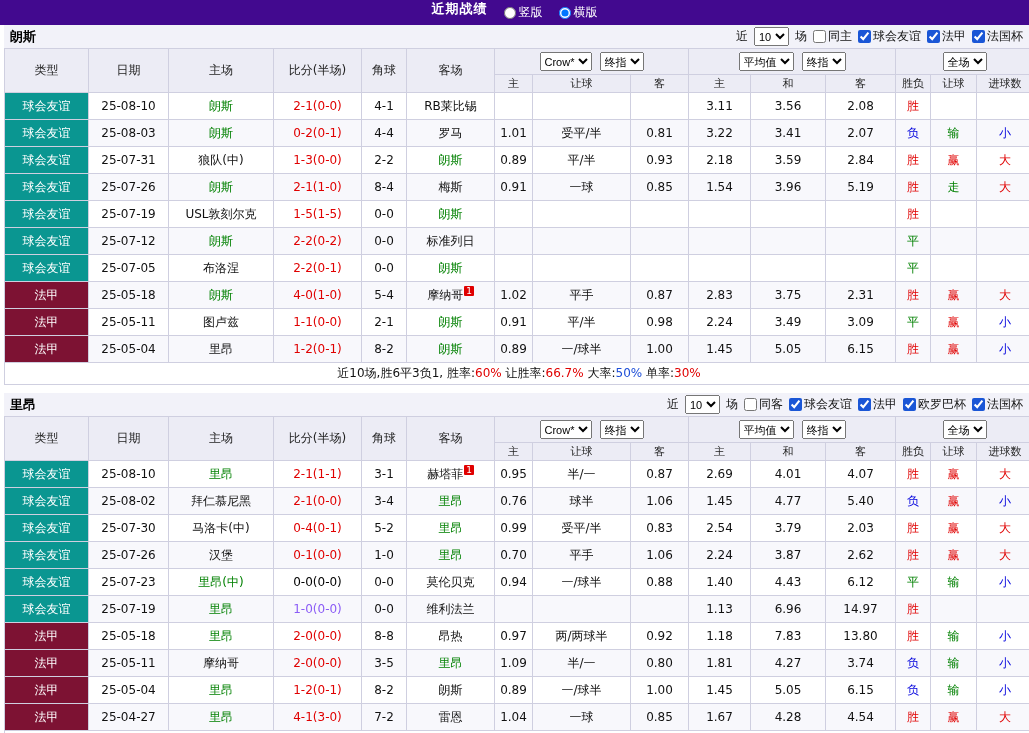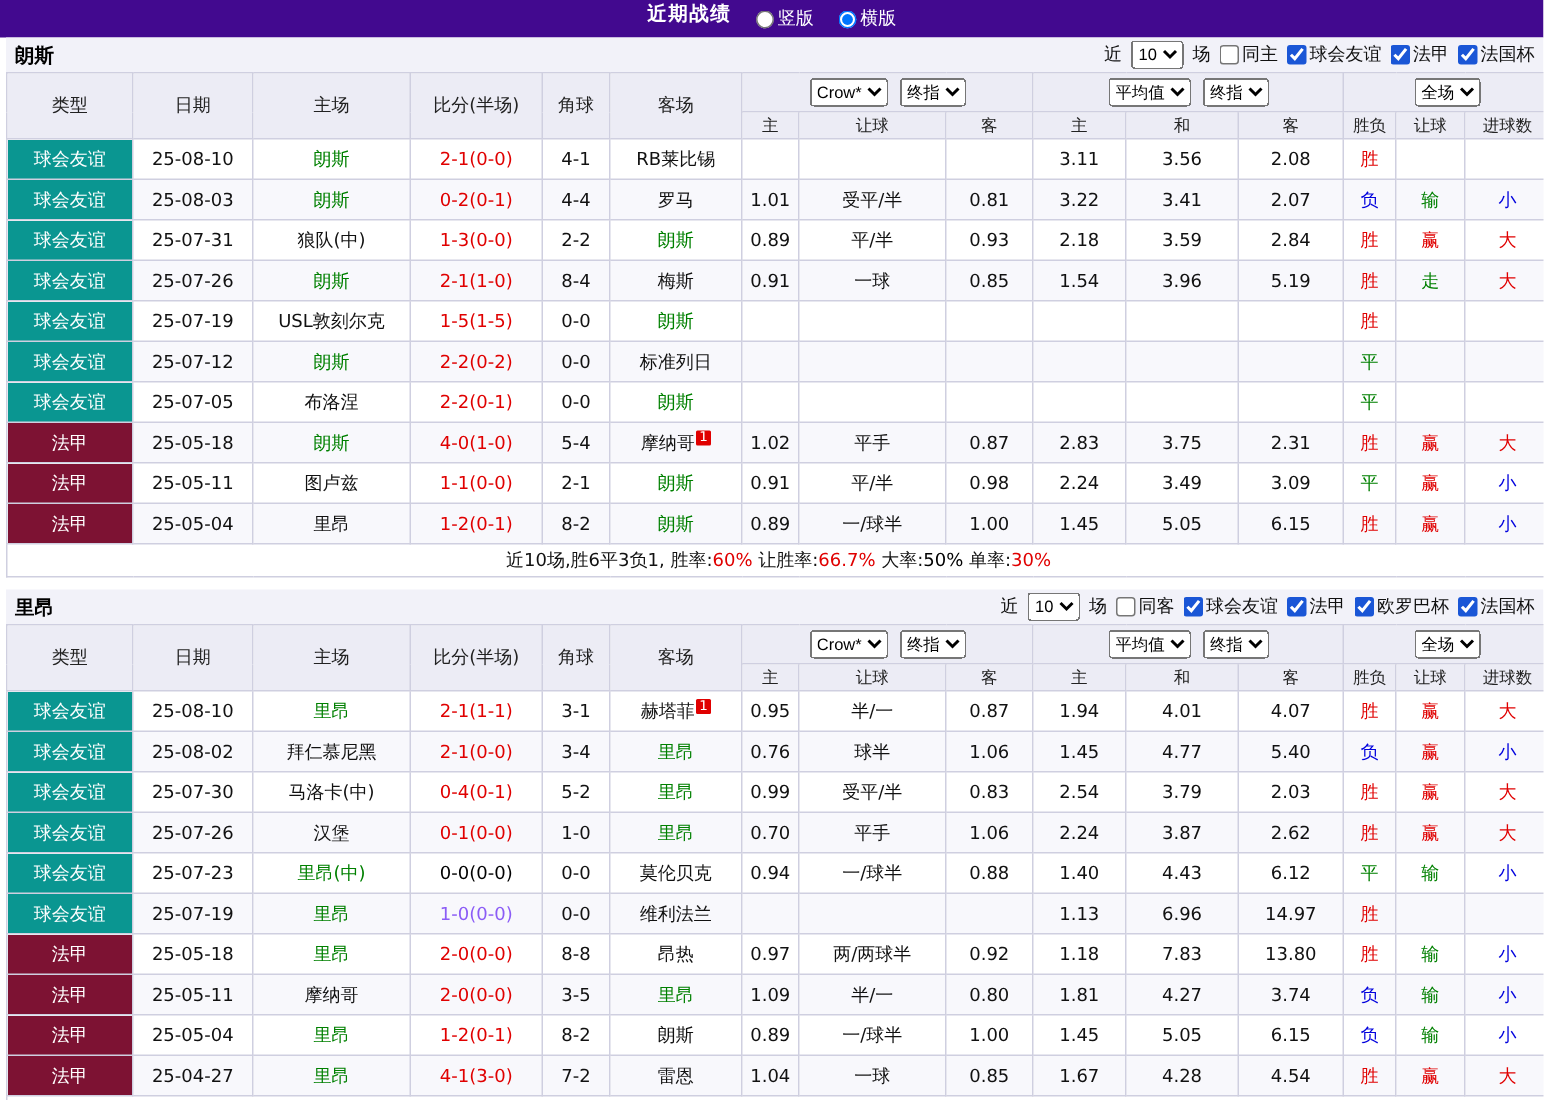--- a/index.html
+++ b/index.html
@@ -283,21 +283,21 @@
             <td>1.45</td>
             <td>5.05</td>
             <td>6.15</td>
             <td style="color: rgb(224, 0, 0);">胜</td>
             <td style="color: rgb(224, 0, 0);">赢</td>
             <td style="color: rgb(0, 0, 221);">小</td>
           </tr>
         </tbody>
         <tfoot>
           <tr>
-            <td class="summary" colspan="15"><span>近10场,胜6平3负1, </span><span> 胜率:</span><span style="color: rgb(224, 0, 0);">60%</span><span> 让胜率:</span><span style="color: rgb(224, 0, 0);">66.7%</span><span> 大率:</span><span style="color: #000000;">50%</span><span> 单率:</span><span style="color: rgb(224, 0, 0);">30%</span></td>
+            <td class="summary" colspan="15"><span>近10场,胜6平3负1, </span><span> 胜率:</span><span style="color: rgb(224, 0, 0);">60%</span><span> 让胜率:</span><span style="color: rgb(224, 0, 0);">66.7%</span><span> 大率:</span><span style="color: #1d4ed8;">50%</span><span> 单率:</span><span style="color: rgb(224, 0, 0);">30%</span></td>
           </tr>
         </tfoot>
       </table>
     </section>
     <section class="section">
       <div class="section-head">
         <span class="team-title">里昂</span>
         <div class="filters">
           <span>近</span>
           <select class="num-select"><option>10</option></select>
@@ -370,21 +370,21 @@
           <tr>
             <td class="type-cell" style="background: rgb(10, 150, 145);">球会友谊</td>
             <td>25-08-10</td>
             <td><span class="tname" style="color: rgb(0, 128, 0);">里昂</span></td>
             <td style="color: rgb(224, 0, 0);">2-1(1-1)</td>
             <td>3-1</td>
             <td><span class="tname">赫塔菲</span><sup class="sup-badge" style="background: rgb(224, 0, 0);">1</sup></td>
             <td>0.95</td>
             <td>半/一</td>
             <td>0.87</td>
-            <td>1.94</td>
+            <td>2.69</td>
             <td>4.01</td>
             <td>4.07</td>
             <td style="color: rgb(224, 0, 0);">胜</td>
             <td style="color: rgb(224, 0, 0);">赢</td>
             <td style="color: rgb(224, 0, 0);">大</td>
           </tr>
           <tr class="alt">
             <td class="type-cell" style="background: rgb(10, 150, 145);">球会友谊</td>
             <td>25-08-02</td>
             <td><span class="tname">拜仁慕尼黑</span></td>

